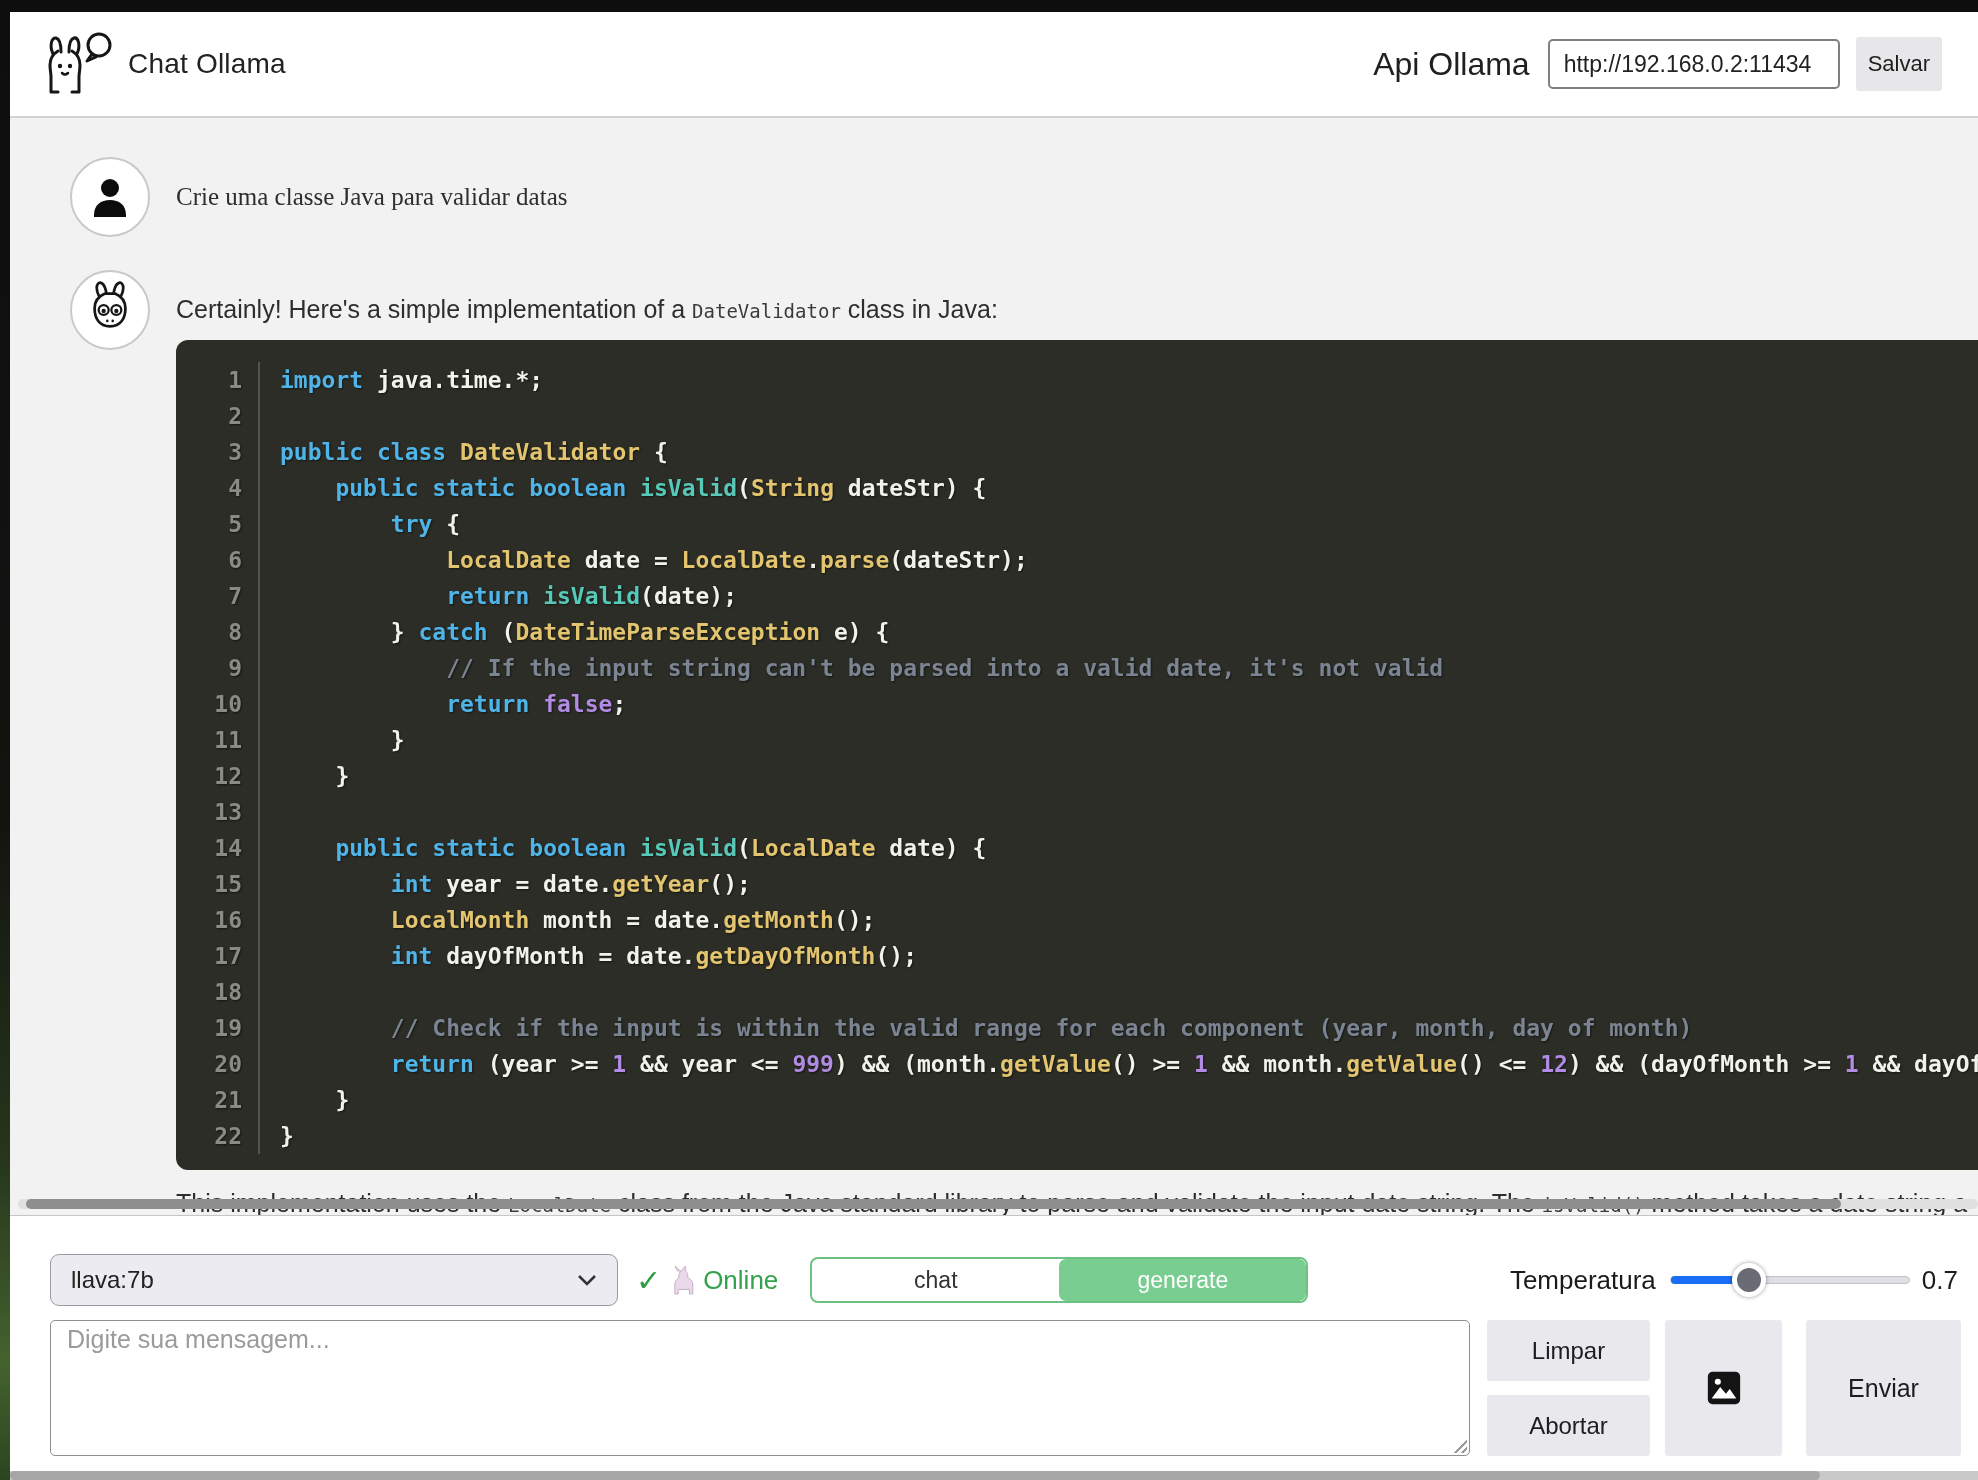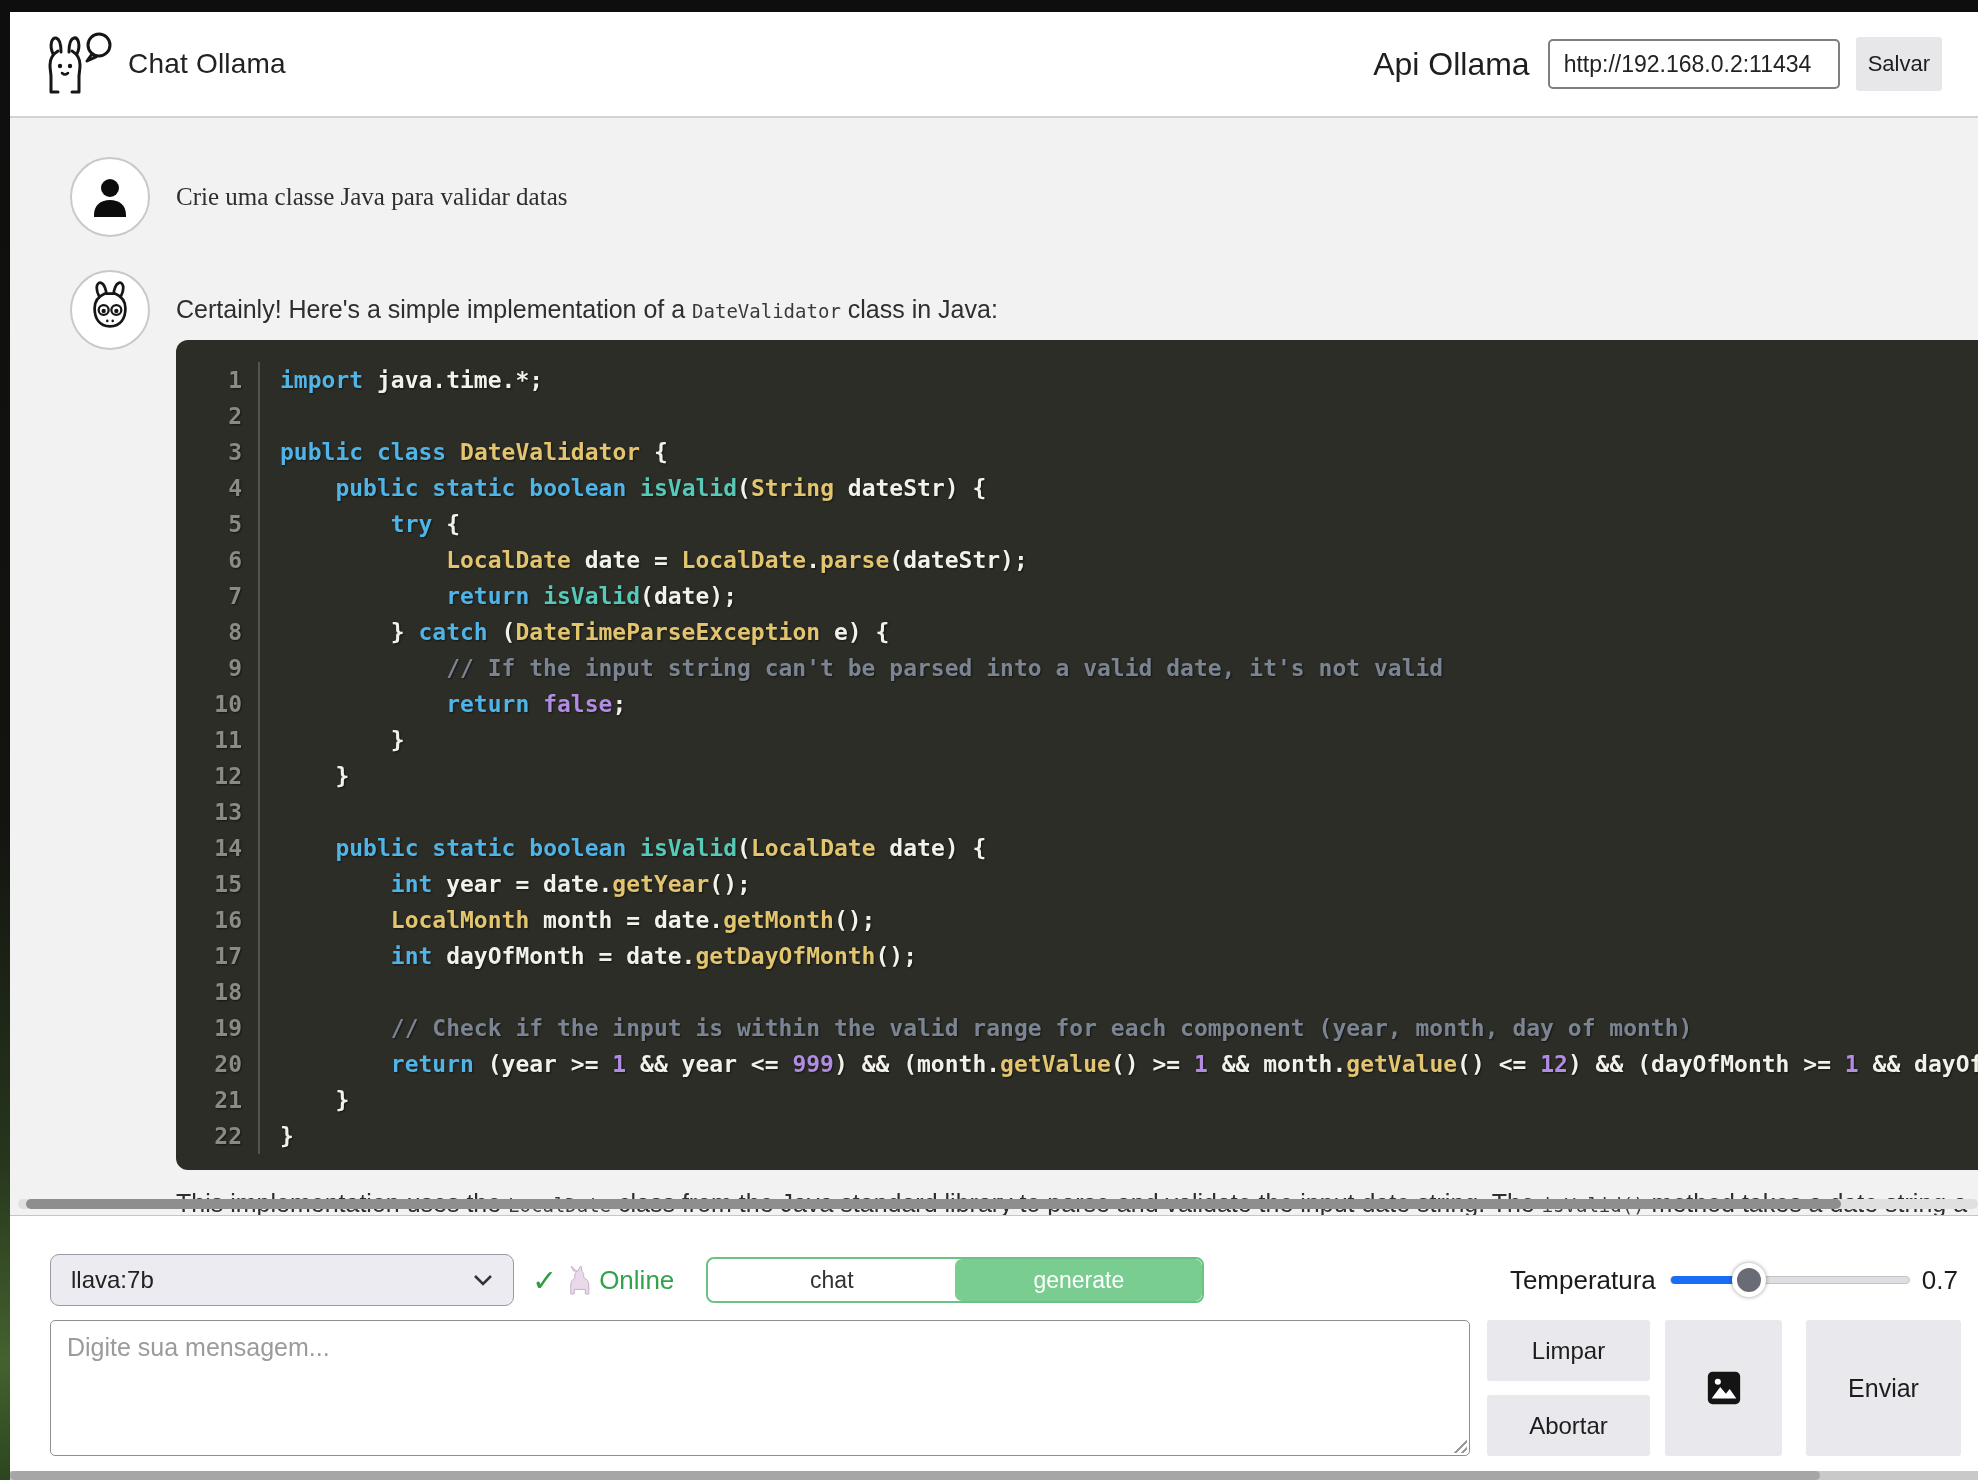--- a/index.html
+++ b/index.html
@@ -57,21 +57,21 @@
   .outro.first{margin-top:18px;}
 
   .h-scrollbar{position:absolute;left:8px;right:0;bottom:6px;height:10px;
     background:#e0e0e0;border-radius:6px;}
   .h-scrollbar .thumb{position:absolute;left:8px;top:0;height:10px;width:1815px;
     background:#8e8e8e;border-radius:6px;}
 
   
   footer{flex:0 0 264px;background:#fff;border-top:1px solid #c6c6c6;position:relative;}
   .frow1{display:flex;align-items:center;margin:38px 20px 0 40px;height:52px;}
-  .model-select{width:464px;height:52px;background:#ebebf1;border:1px solid #9a9aa5;
+  .model-select{width:568px;height:52px;background:#ebebf1;border:1px solid #9a9aa5;
     border-radius:9px;display:flex;align-items:center;padding:0 20px;box-sizing:border-box;
     cursor:pointer;gap:16px;}
   .model-label{font-size:24px;color:#222;}
   .chev{width:20px;height:13px;margin-left:auto;stroke:#333;stroke-width:2.5;fill:none;}
   .status{display:flex;align-items:center;margin-left:18px;}
   .check{color:#2f9e44;font-size:30px;font-weight:bold;margin-right:8px;}
   .mini-llama{width:26px;height:30px;margin-right:8px;}
   .online{font-size:26px;color:var(--status-green,#33a24c);}
   .mode-toggle{margin-left:32px;width:498px;height:46px;border:2px solid var(--green-border,#6cc183);
     border-radius:8px;display:flex;overflow:hidden;box-sizing:border-box;}
@@ -88,21 +88,21 @@
     background:var(--slider-blue,#1a6ef5);}
   .slider .thumb{position:absolute;top:1px;width:34px;height:34px;border-radius:50%;
     background:var(--slider-thumb,#696c75);border:5px solid #fff;box-sizing:border-box;
     box-shadow:0 0 4px rgba(0,0,0,.4);transform:translateX(-17px);}
   .temp-value{font-size:26px;color:#1b1b1b;}
 
   .frow2{display:flex;margin:14px 26px 0 40px;height:136px;}
   .input-wrap{position:relative;width:1420px;height:136px;flex:0 0 1420px;}
   .msg-input{width:100%;height:100%;box-sizing:border-box;border:1px solid #8f8f8f;
     border-radius:5px;resize:none;font-family:inherit;font-size:25px;color:#333;
-    padding:12px 16px;outline:none;}
+    padding:4px 16px;outline:none;}
   .msg-input::placeholder{color:#9b9b9b;}
   .resize-grip{position:absolute;right:3px;bottom:3px;width:16px;height:16px;
     background:repeating-linear-gradient(135deg,transparent 0 3px,#9a9a9a 3px 5px);
     clip-path:polygon(100% 0,100% 100%,0 100%);cursor:nwse-resize;}
   .btn-col{display:flex;flex-direction:column;justify-content:space-between;
     width:163px;flex:0 0 163px;margin-left:17px;}
   .gbtn{background:#e9e9ed;border:none;border-radius:3px;font-family:inherit;
     font-size:24px;color:#1d1d1d;cursor:pointer;}
   .btn-col .gbtn{height:61px;}
   .img-btn{width:117px;flex:0 0 117px;height:136px;margin-left:15px;display:flex;

